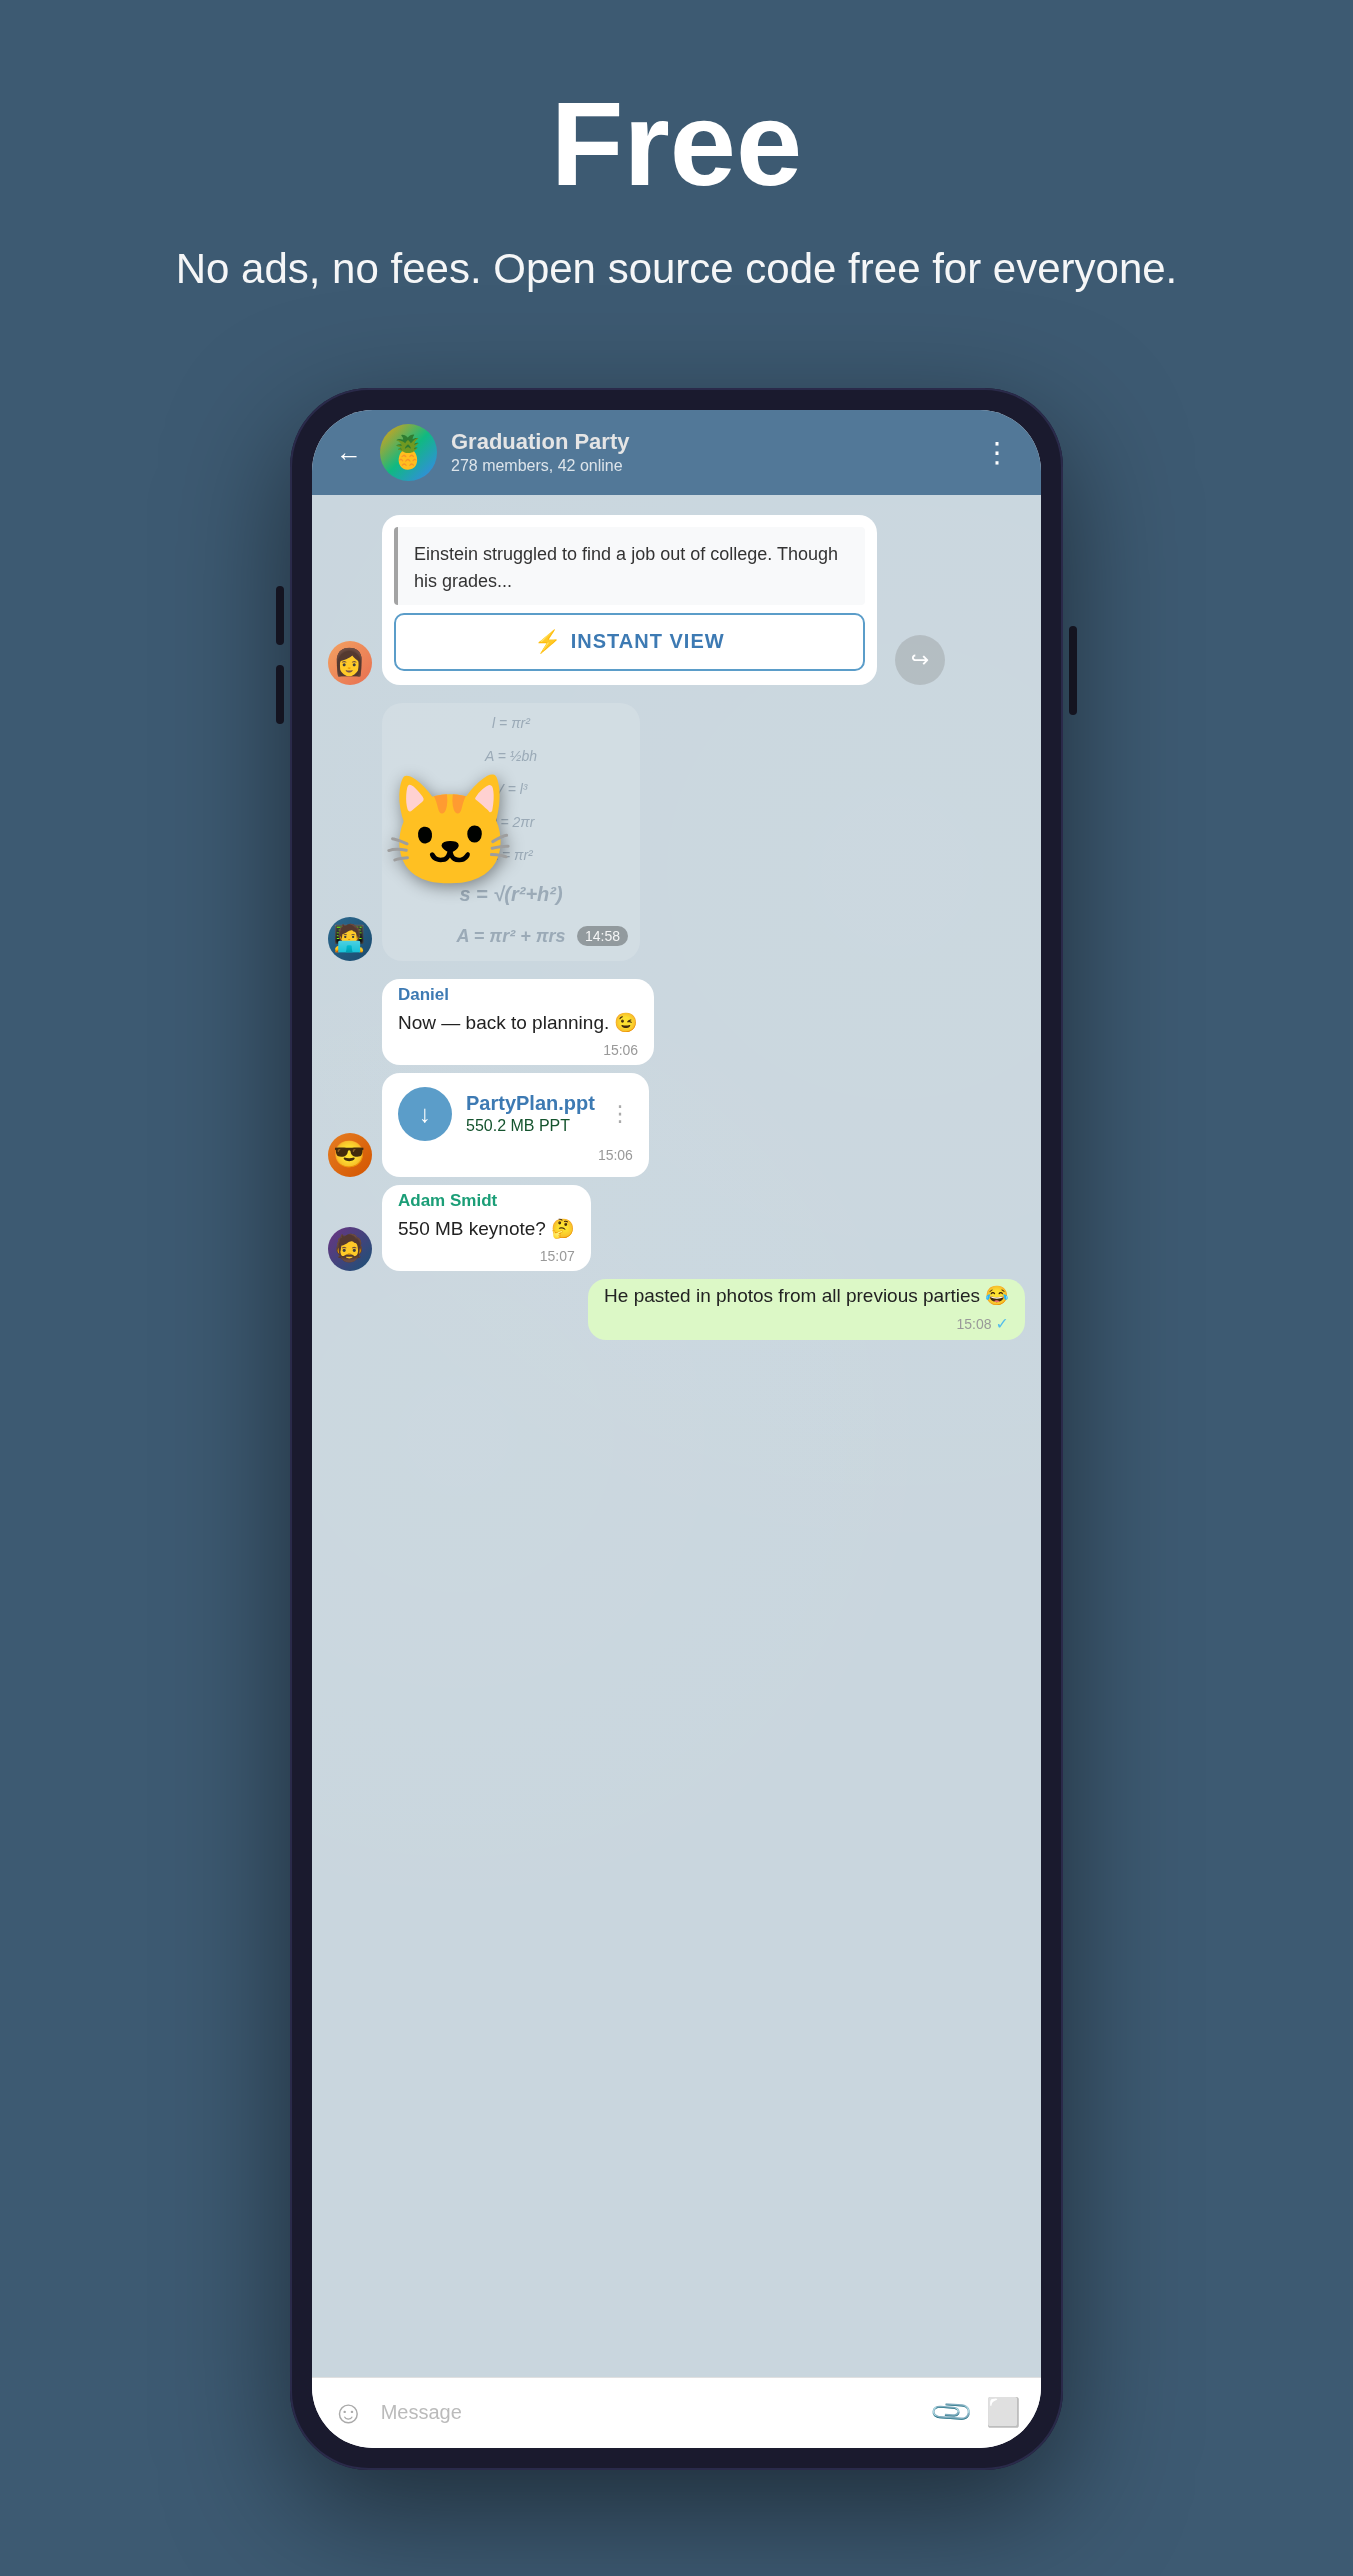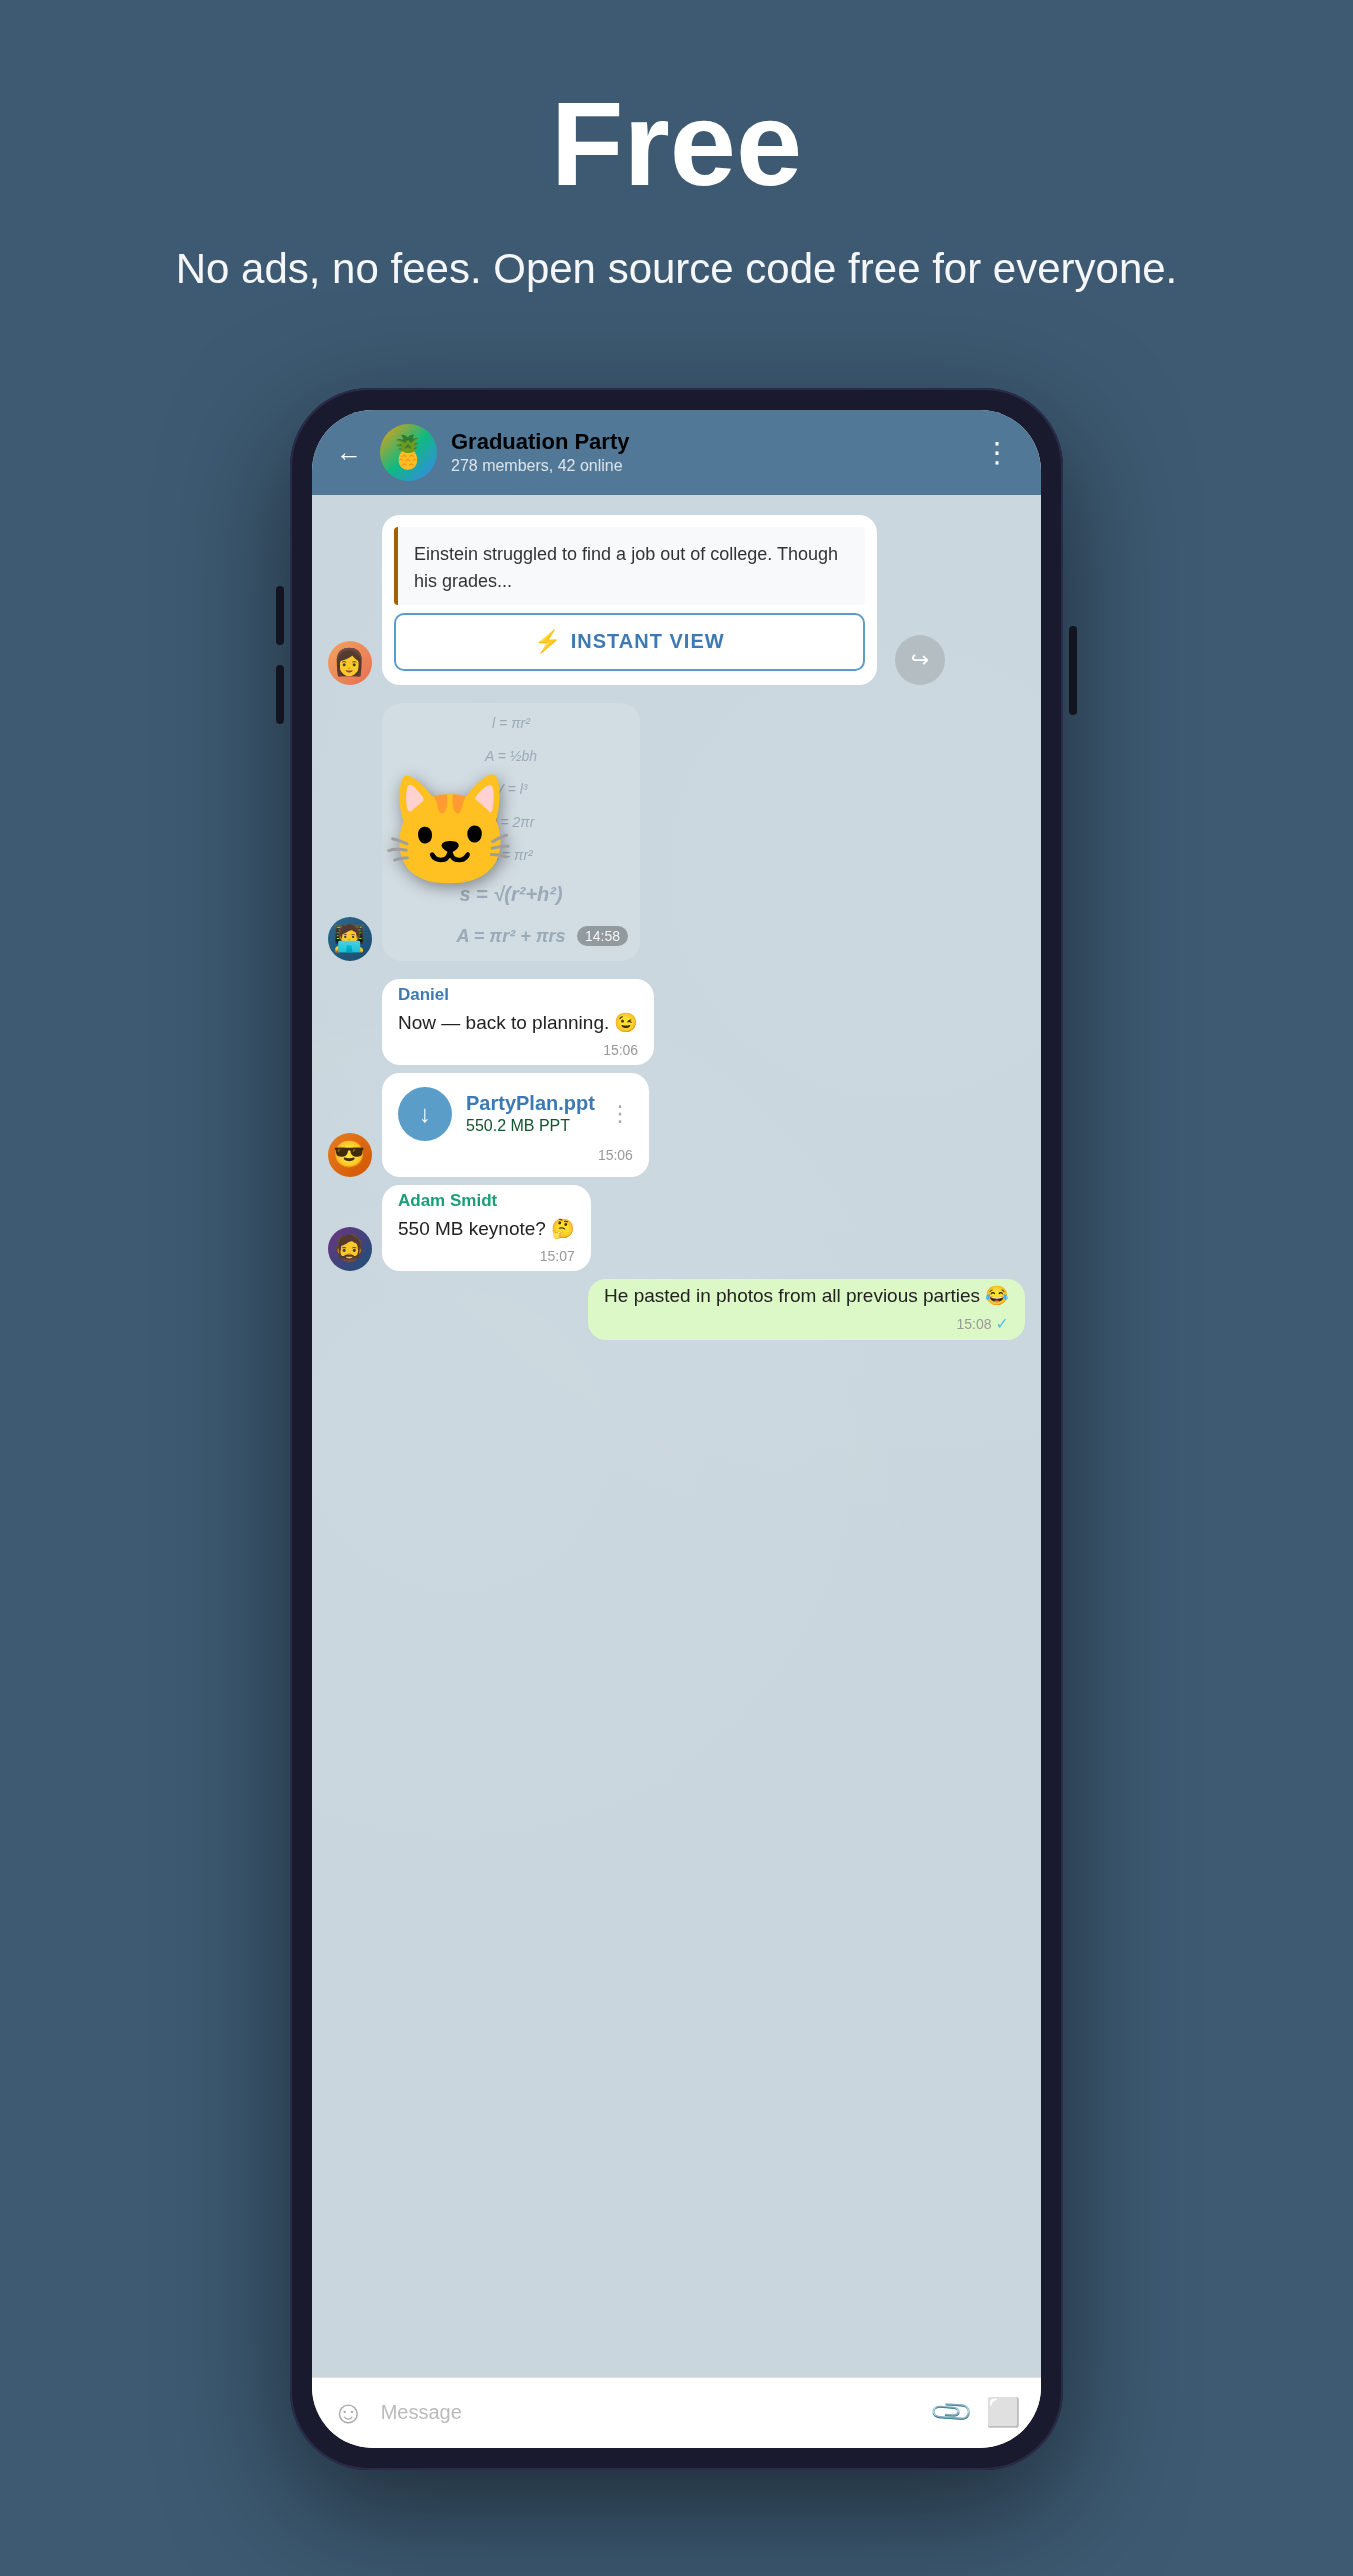--- a/index.html
+++ b/index.html
@@ -101,21 +101,21 @@
       flex-shrink: 0;
       overflow: hidden;
     }
     .chat-avatar-emoji {
       font-size: 32px;
     }
     .chat-info {
       flex: 1;
     }
     .chat-name {
-      color: #000000;
+      color: #e5e5e5;
       font-size: 22px;
       font-weight: 700;
     }
     .chat-meta {
       color: rgba(255,255,255,0.8);
       font-size: 16px;
       margin-top: 2px;
     }
     .header-menu {
       color: white;
@@ -208,21 +208,21 @@
       background: white;
       border-radius: 18px;
       max-width: 495px;
       overflow: hidden;
     }
     .article-text {
       padding: 14px 16px 10px;
       font-size: 18px;
       color: #333;
       line-height: 1.5;
-      border-left: 4px solid #a16207;
+      border-left: 4px solid #a3a3a3;
       margin: 12px 12px 4px;
       background: #f8f9fa;
       border-radius: 4px;
     }
     .instant-view-btn {
       margin: 8px 12px 14px;
       border: 2px solid #5b9dc9;
       border-radius: 10px;
       padding: 14px 20px;
       display: flex;

